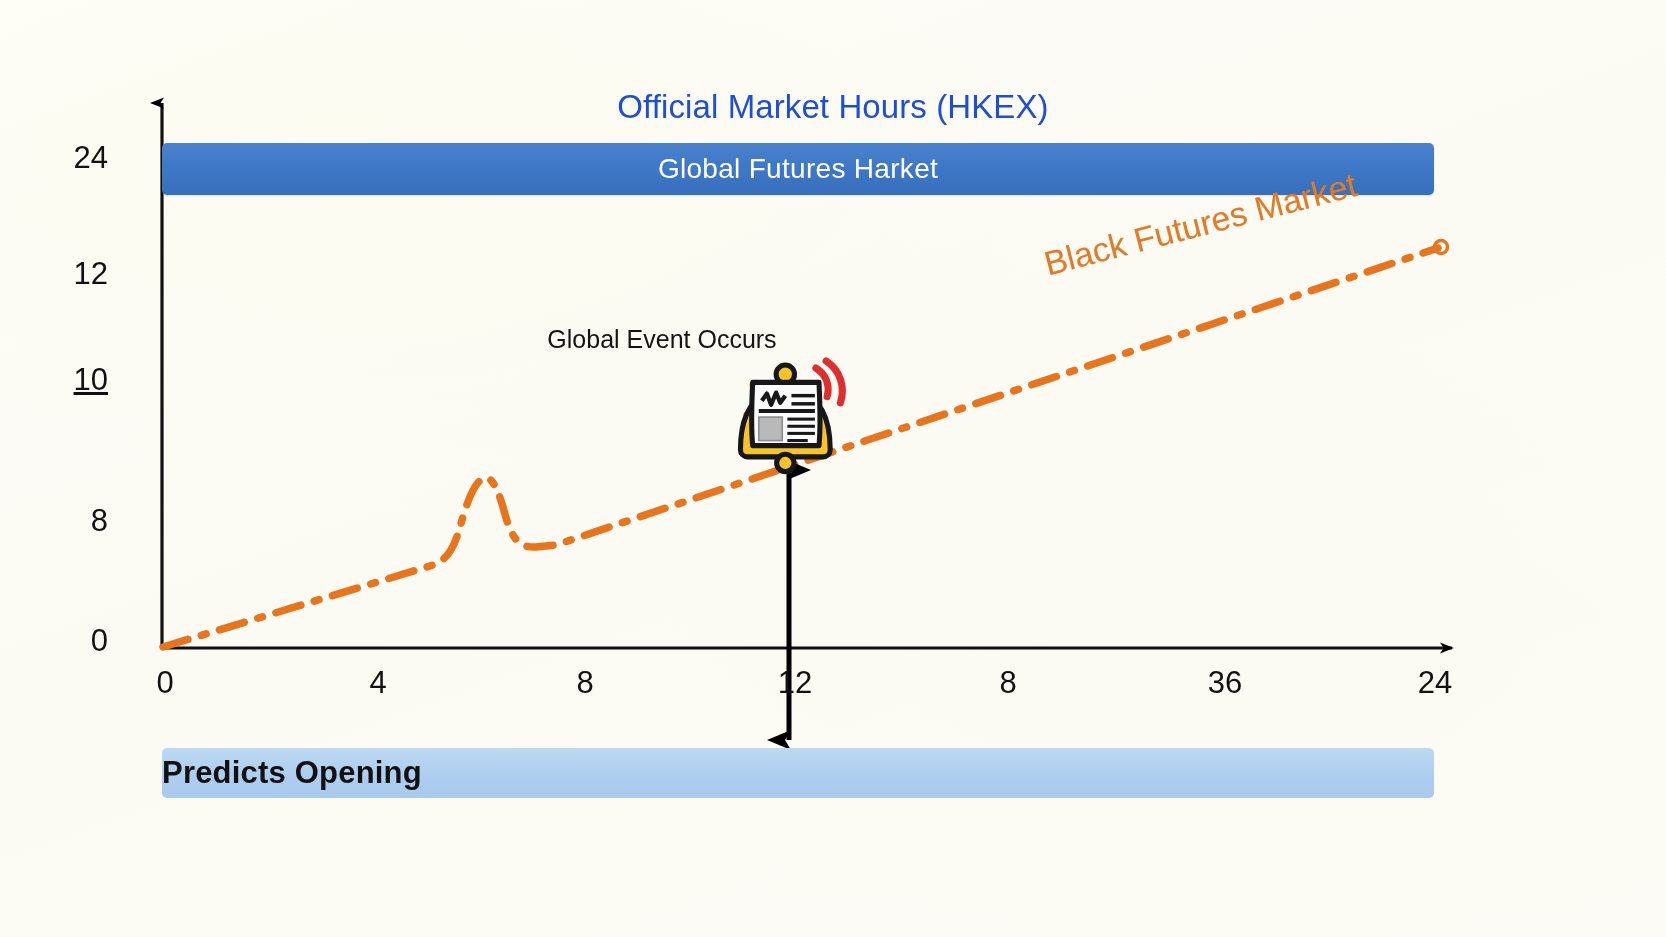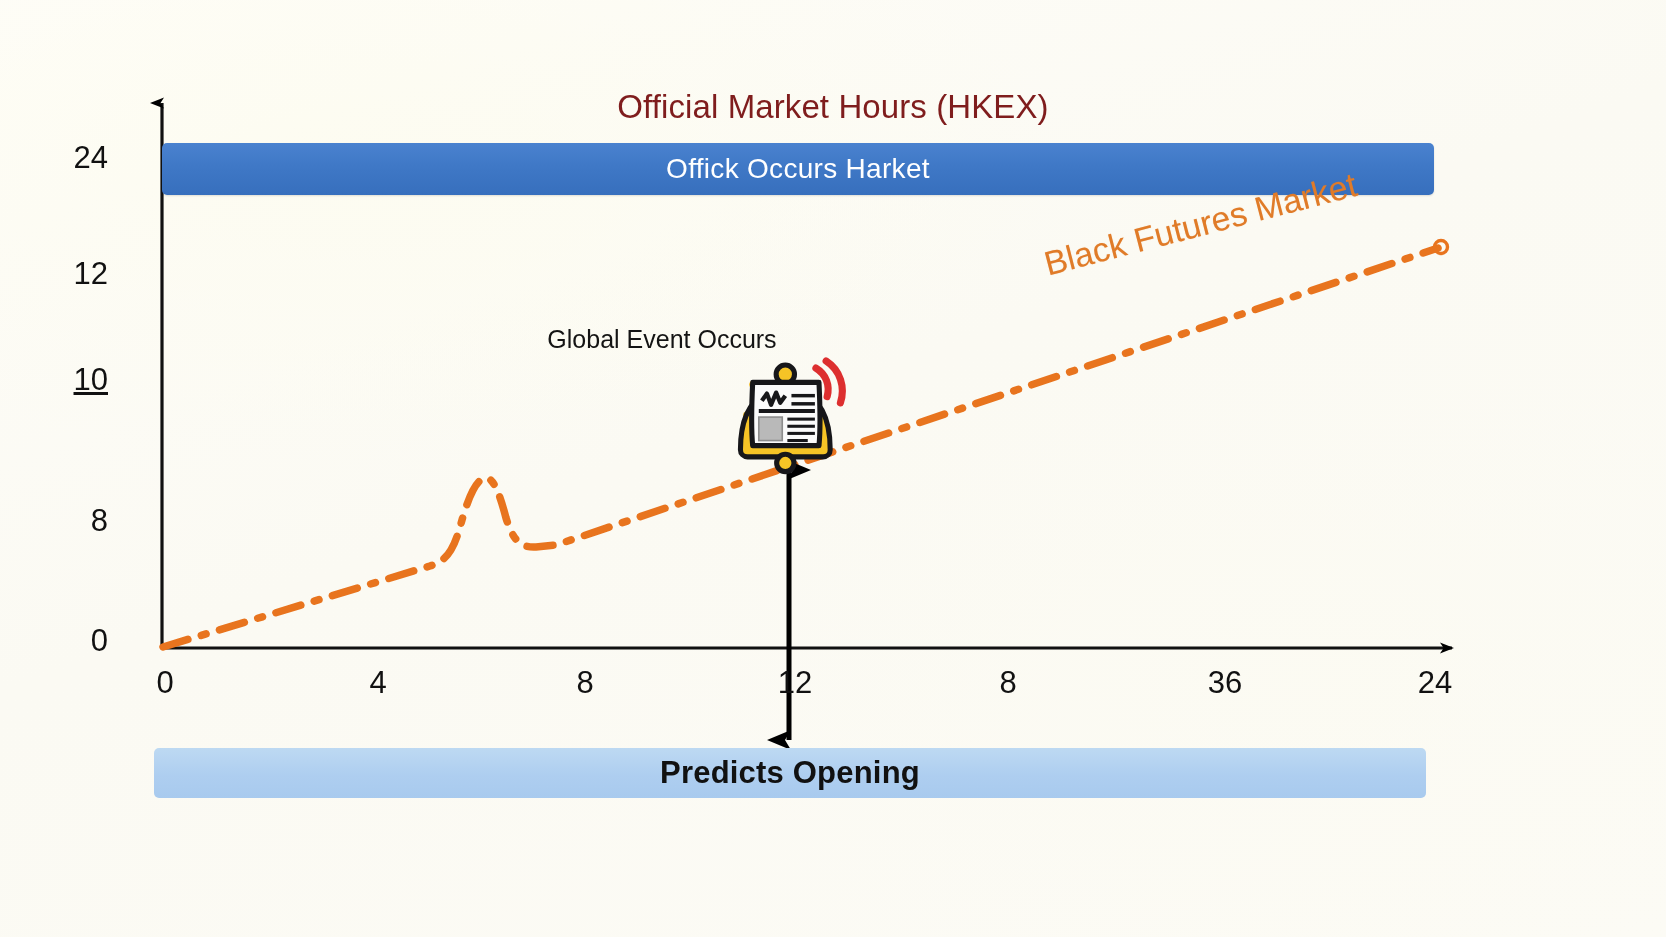--- a/index.html
+++ b/index.html
@@ -34,21 +34,21 @@
     height: 937px;
   }
 
   .chart-title {
     position: absolute;
     left: 0;
     top: 88px;
     width: 1666px;
     text-align: center;
     font-size: 33px;
-    color: #7f1d1d;
+    color: #1d4ed8;
     letter-spacing: .1px;
   }
 
   
   .band-official {
     position: absolute;
     left: 162px;
     top: 143px;
     width: 1272px;
     height: 52px;
@@ -61,29 +61,28 @@
   }
   .band-official-label {
     color: #ffffff;
     font-size: 28px;
     letter-spacing: .3px;
   }
 
   
   .band-predicts {
     position: absolute;
-    left: 154px;
+    left: 162px;
     top: 748px;
     width: 1272px;
     height: 50px;
     border-radius: 5px;
     background: linear-gradient(180deg, #bdd9f2 0%, #aecef0 55%, #a8caee 100%);
     display: flex;
     align-items: center;
-    justify-content: center;
   }
   .band-predicts-label {
     color: #111111;
     font-size: 31px;
     font-weight: bold;
     letter-spacing: .2px;
   }
 
   
   .ytick {
@@ -207,21 +206,21 @@
         <line x1="68" y1="63" x2="95" y2="63"></line>
         <line x1="68" y1="70" x2="95" y2="70"></line>
         <line x1="68" y1="77" x2="88" y2="77"></line>
       </g>
     </g>
   </svg>
 
   <div class="chart-title">Official Market Hours (HKEX)</div>
 
   <div class="band-official">
-    <span class="band-official-label">Offick Occurs Harket</span>
+    <span class="band-official-label">Global Futures Harket</span>
   </div>
 
   <div class="band-predicts">
     <span class="band-predicts-label">Predicts Opening</span>
   </div>
 
   <div class="ytick" style="left:28px; top:140px;">24</div>
   <div class="ytick" style="left:28px; top:256px;">12</div>
   <div class="ytick" style="left:28px; top:362px;text-decoration:underline;">10</div>
   <div class="ytick" style="left:28px; top:503px;">8</div>

